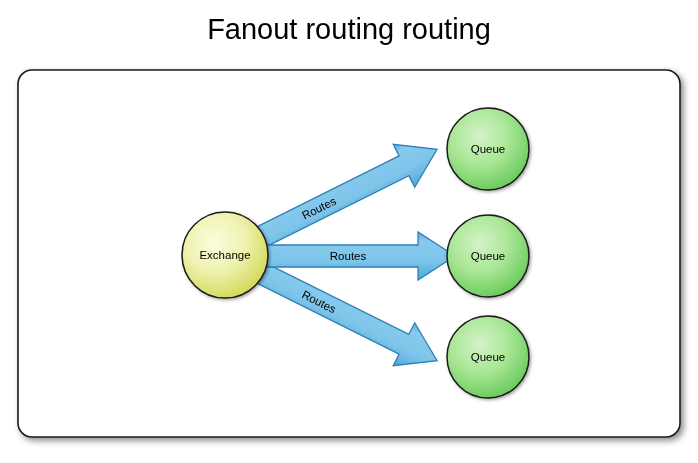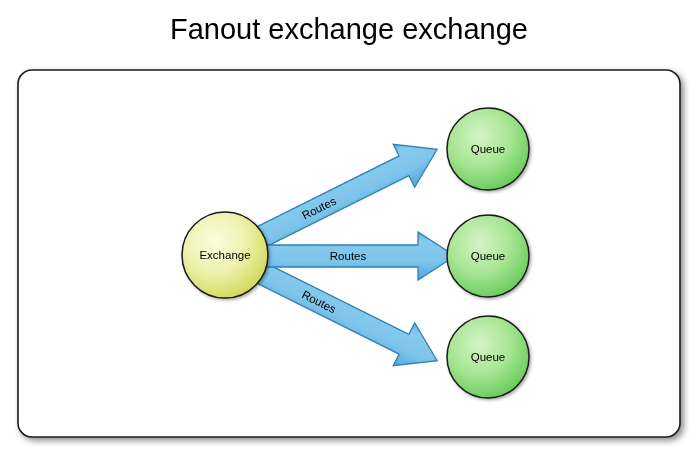--- a/index.html
+++ b/index.html
@@ -46,21 +46,21 @@
     font-family: "Liberation Sans", sans-serif;
     font-size: 11.5px;
     fill: #000000;
   }
 </style>
 </head>
 <body>
 
 <div id="canvas">
 
-  <div id="diagram-title">Fanout exchange exchange</div>
+  <div id="diagram-title">Fanout routing routing</div>
 
   <svg id="stage-svg" width="698" height="463" viewBox="0 0 698 463">
     <defs>
       <radialGradient id="gradExchange" cx="38%" cy="34%" r="78%">
         <stop offset="0%" stop-color="#fbfcdd"></stop>
         <stop offset="45%" stop-color="#eff2b0"></stop>
         <stop offset="100%" stop-color="#cbd243"></stop>
       </radialGradient>
 
       <radialGradient id="gradQueue" cx="40%" cy="34%" r="80%">

